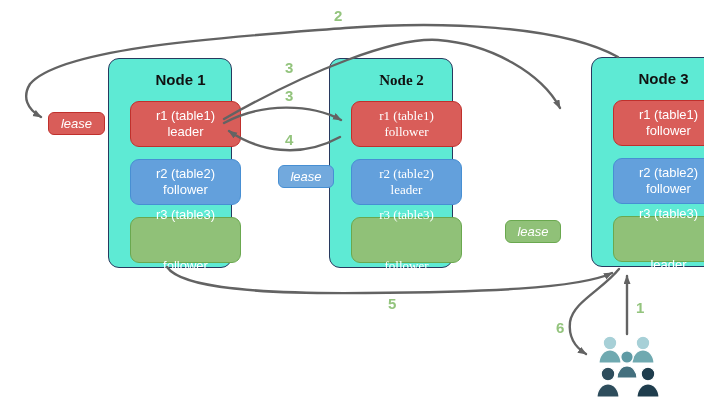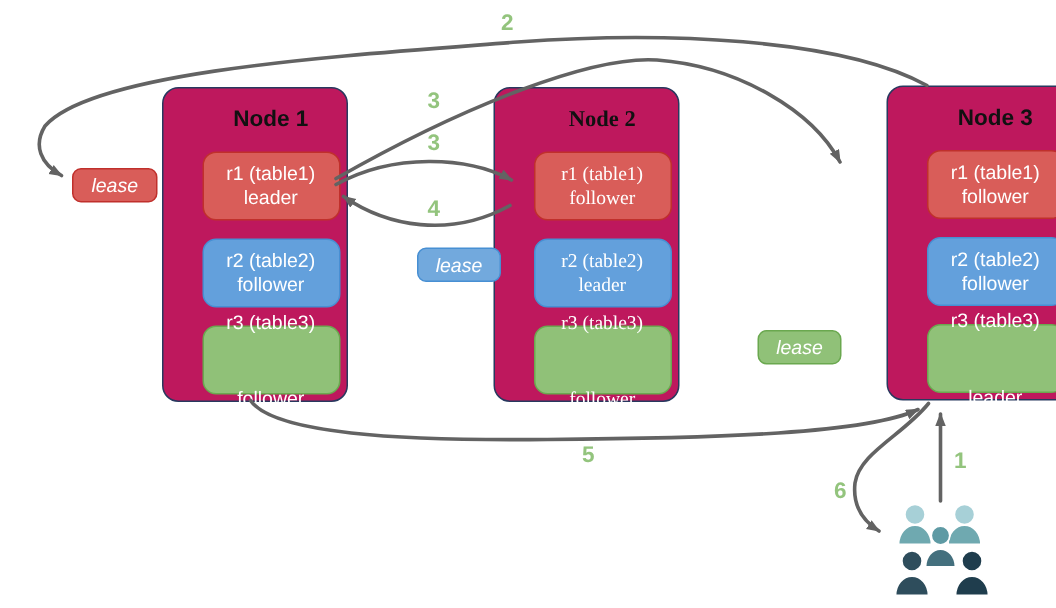--- a/index.html
+++ b/index.html
@@ -2,29 +2,29 @@
 <html><head>
 <meta charset="utf-8">
 <style>
   html,body{margin:0;padding:0;background:#ffffff;}
   .canvas{
     position:relative;width:704px;height:405px;overflow:hidden;
     font-family:"Liberation Sans","DejaVu Sans",sans-serif;background:#ffffff;
   }
   .arrows{position:absolute;left:0;top:0;width:704px;height:405px;pointer-events:none;}
   .node{
-    position:absolute;width:124px;height:210px;background:#be185d;
+    position:absolute;width:124px;height:210px;background:#5eead4;
     border:1.6px solid #28395f;border-radius:11px;box-sizing:border-box;padding-left:21px;
   }
   .node-title{
     text-align:center;font-weight:bold;font-size:15px;color:#111111;
     margin-top:12px;margin-bottom:10px;height:18px;line-height:18px;
   }
   .replica{
-    width:92px;height:46px;margin:12px auto 9px auto;border-radius:9px;
+    width:111px;height:46px;margin:12px auto 9px auto;border-radius:9px;
     display:flex;flex-direction:column;justify-content:center;
     color:#ffffff;font-size:13px;line-height:16px;text-align:center;box-sizing:border-box;
   }
   .replica.red{background:#d95d59;border:1.6px solid #c0302c;}
   .replica.blue{background:#63a0dc;border:1.6px solid #478fd3;}
   .replica.green{background:#90c178;border:1.6px solid #6aa84f;gap:35px;}
   .lease{
     position:absolute;height:23px;border-radius:6px;color:#ffffff;font-size:13px;
     display:flex;align-items:center;justify-content:center;box-sizing:border-box;font-style:italic;
   }

